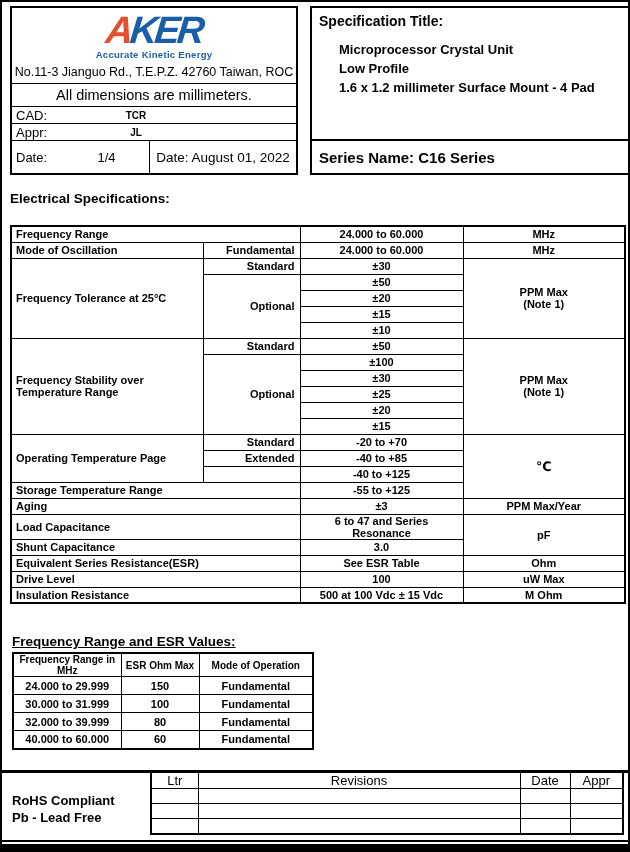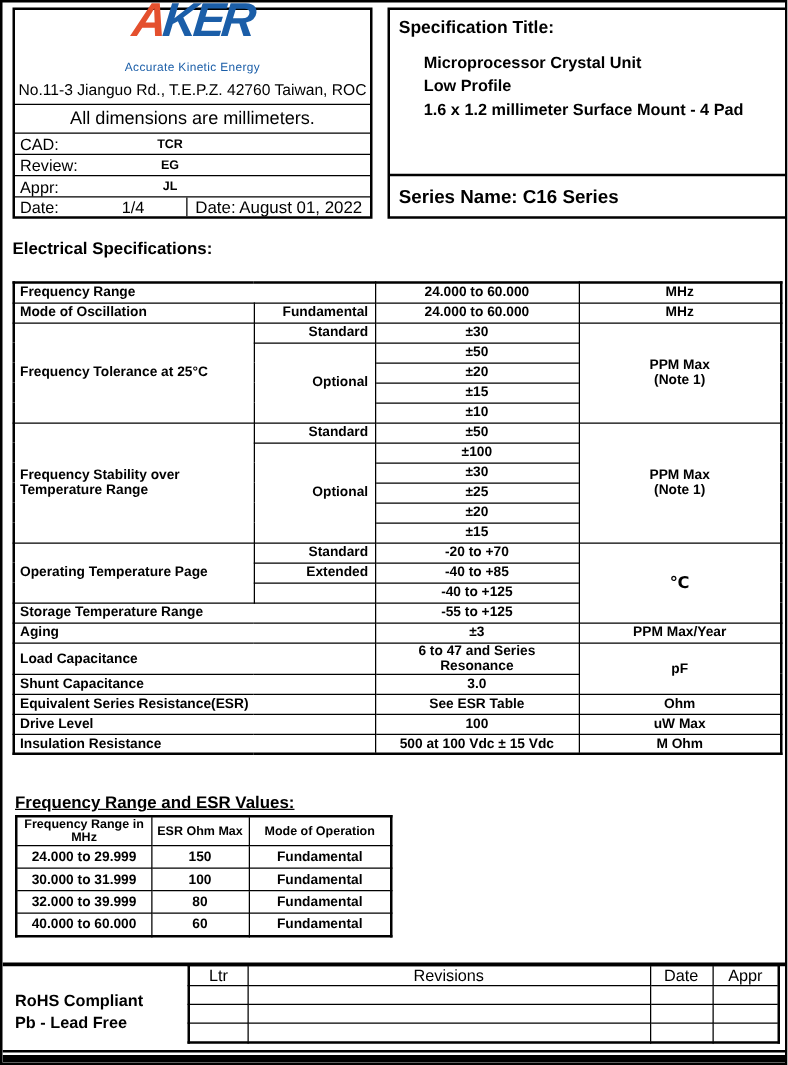--- a/index.html
+++ b/index.html
@@ -10,21 +10,21 @@
     border:2px solid #000; overflow:hidden;
   }
 
   
   .hdr-left {
     position:absolute; left:8px; top:4px; width:288px; height:169px;
     border:2px solid #000; display:flex; flex-direction:column;
   }
   .logo-wrap { height:52px; display:flex; flex-direction:column; align-items:center; justify-content:flex-end; padding-top:4px; }
   .logo { font-weight:bold; font-style:italic; font-size:38px; line-height:0.9; letter-spacing:-3px; transform:skewX(-6deg); }
-  .logo-tagline { font-weight:normal; font-size:9.5px; letter-spacing:0.3px; margin-top:15px; }
+  .logo-tagline { font-weight:bold; font-size:9.5px; letter-spacing:0.3px; margin-top:2px; }
   .address { height:23px; display:flex; align-items:center; justify-content:center; font-size:12.5px; }
   .dim-note { height:23px; border-top:1px solid #000; display:flex; align-items:center; justify-content:center; font-size:14.5px; }
   .meta-row { height:17px; border-top:1px solid #000; display:flex; align-items:center; font-size:13px; }
   .meta-label { padding-left:4px; width:60px; }
   .meta-value { width:128px; text-align:center; font-size:10px; font-weight:bold; }
   .page-row { flex:1; padding:0; }
   .page-cell { width:138px; height:100%; display:flex; align-items:center; border-right:1px solid #000; }
   .page-cell .meta-label { width:52px; }
   .page-cell .meta-value { flex:1; font-size:13px; font-weight:normal; }
   .date-cell { flex:1; height:100%; display:flex; align-items:center; justify-content:center; font-size:13.5px; }
@@ -75,24 +75,20 @@
   <div class="hdr-left">
     <div class="logo-wrap">
       <div class="logo"><span class="logo-a" style="color: rgb(228, 80, 46);">A</span><span class="logo-ker" style="color: rgb(27, 94, 168);">KER</span></div>
       <div class="logo-tagline" style="color: rgb(27, 94, 168);">Accurate Kinetic Energy</div>
     </div>
     <div class="address">No.11-3 Jianguo Rd., T.E.P.Z. 42760 Taiwan, ROC</div>
     <div class="dim-note">All dimensions are millimeters.</div>
     <div class="meta-row">
       <span class="meta-label">CAD:</span>
       <span class="meta-value">TCR</span>
-    </div>
-    <div class="meta-row">
-      <span class="meta-label">Review:</span>
-      <span class="meta-value">EG</span>
     </div>
     <div class="meta-row">
       <span class="meta-label">Appr:</span>
       <span class="meta-value">JL</span>
     </div>
     <div class="meta-row page-row">
       <div class="page-cell">
         <span class="meta-label">Date:</span>
         <span class="meta-value">1/4</span>
       </div>

